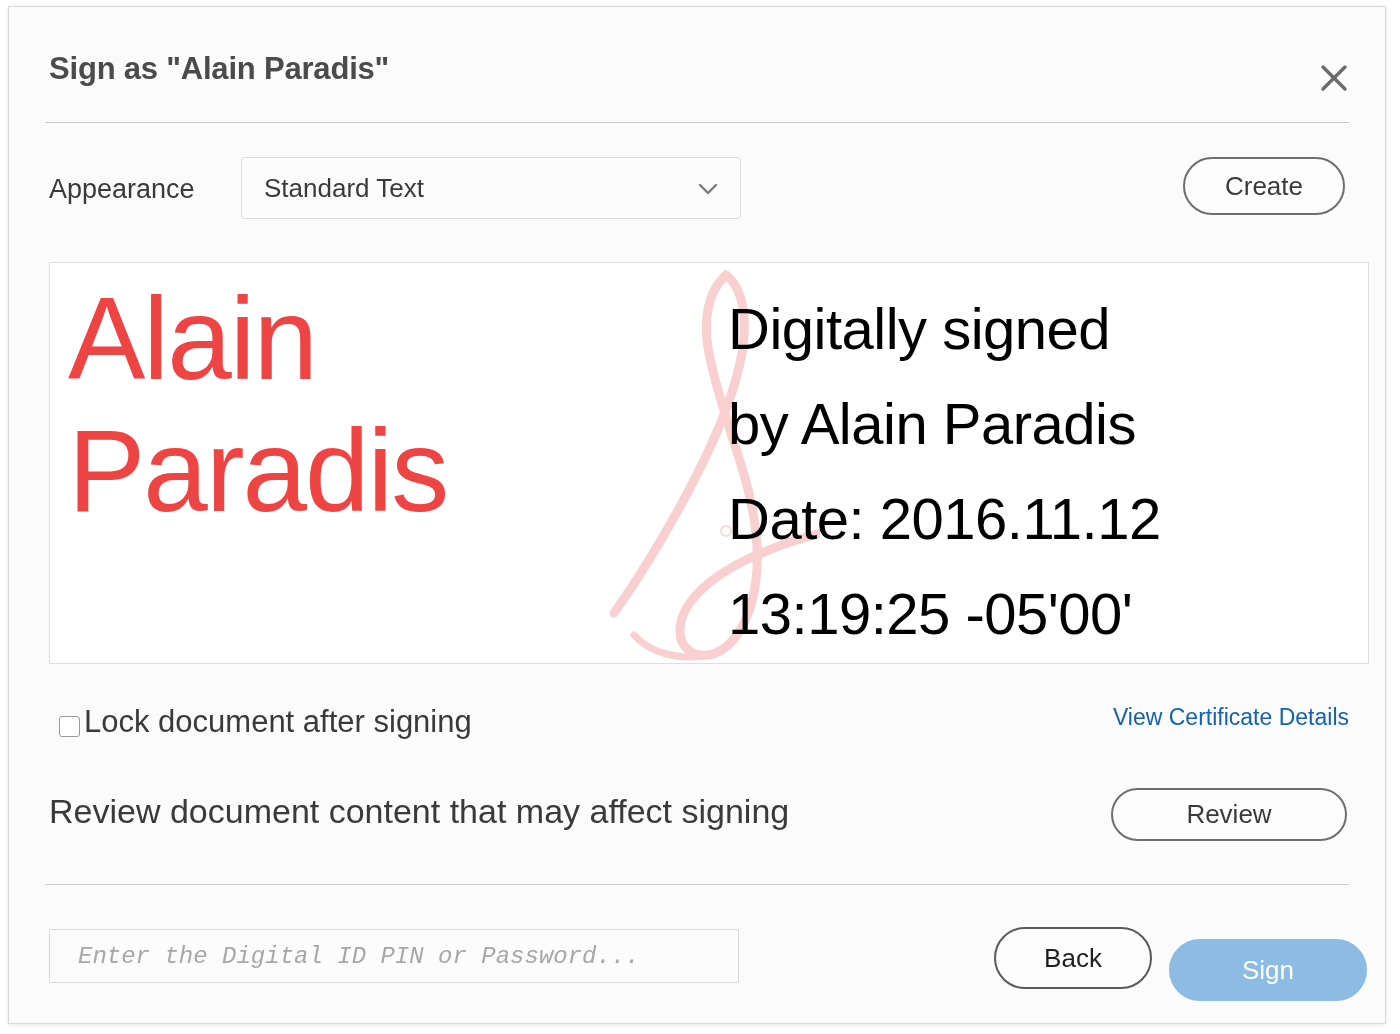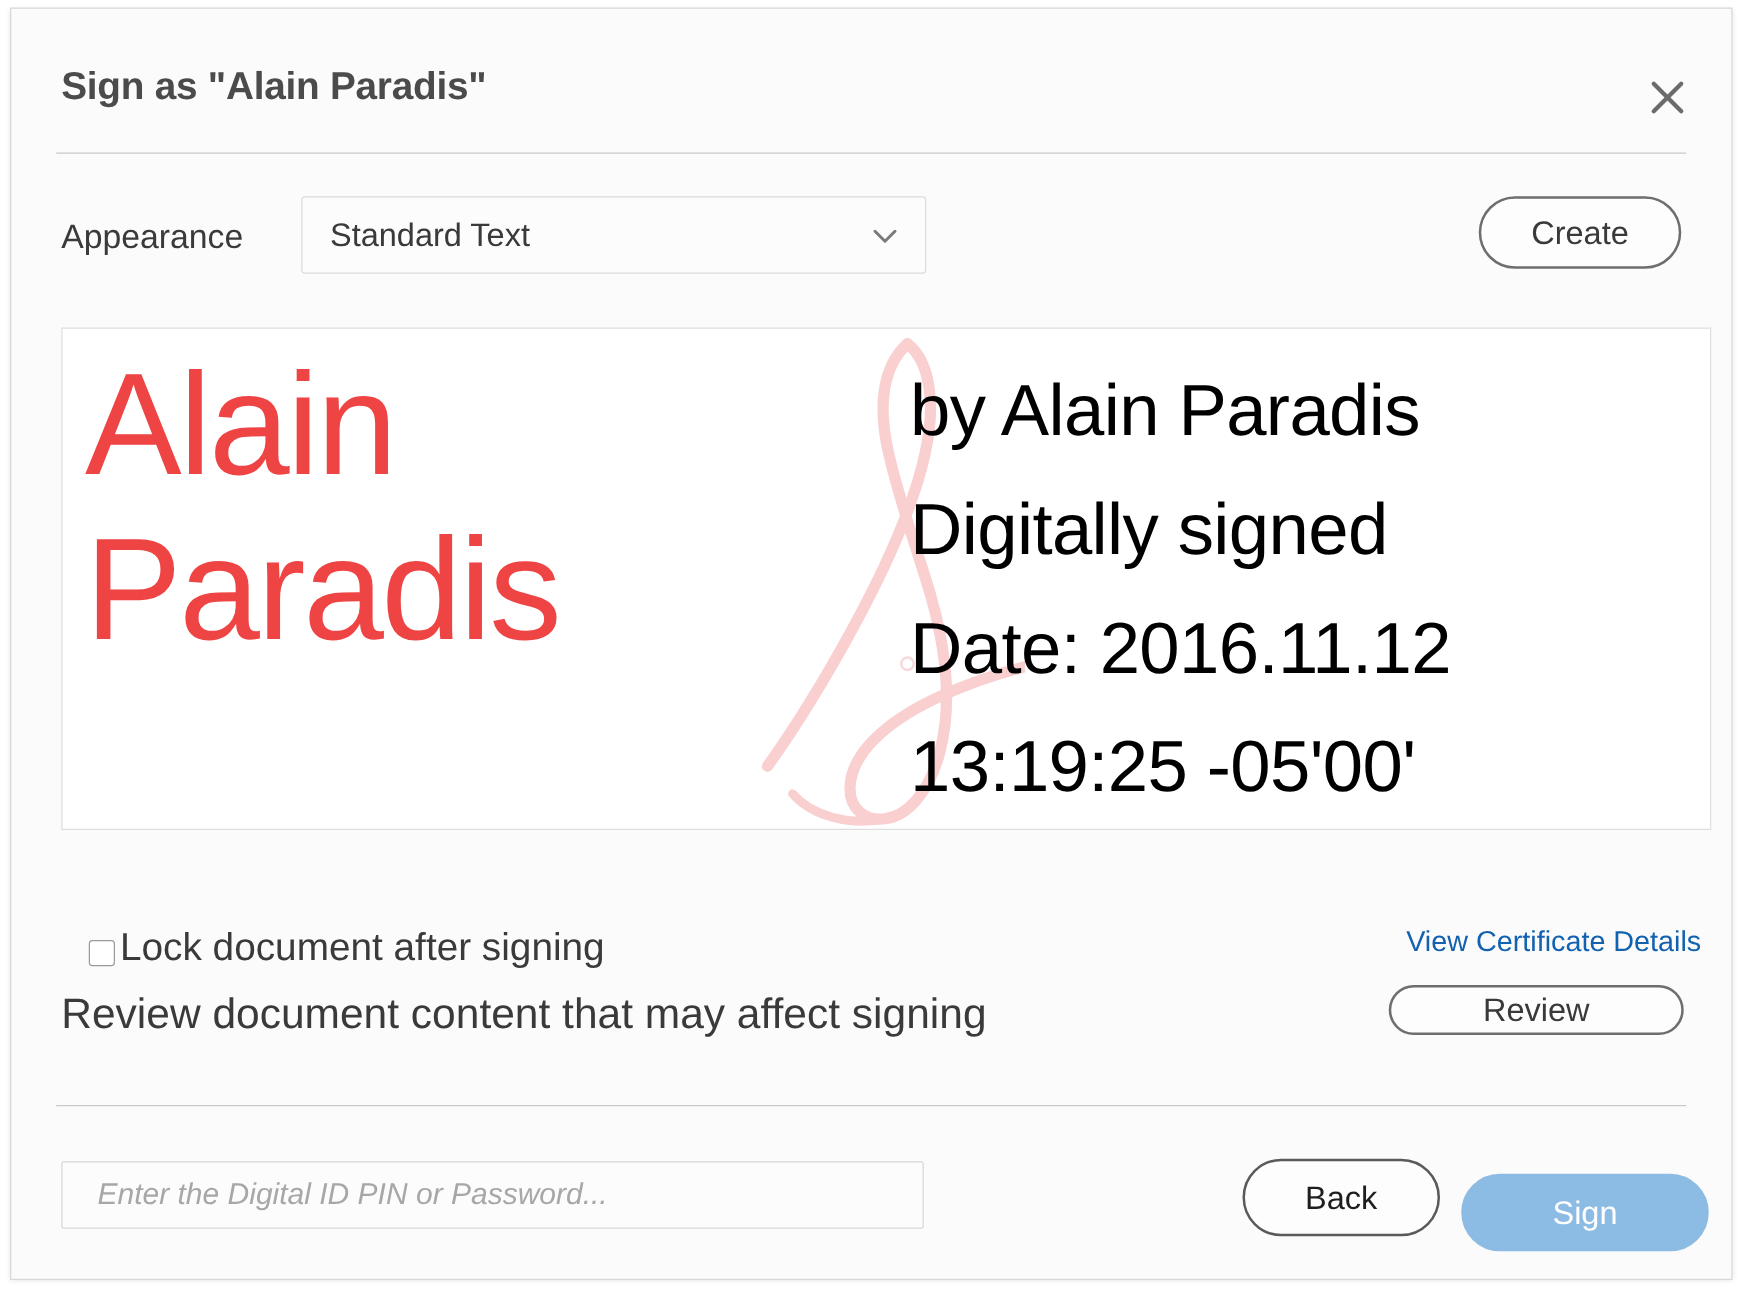--- a/index.html
+++ b/index.html
@@ -170,25 +170,24 @@
     font-size: 58px;
     line-height: 95px;
     font-family: "Liberation Sans", sans-serif;
     letter-spacing: -0.5px;
     white-space: nowrap;
   }
 
   
   .lock-row {
     position: absolute;
-    left: 16px;
+    left: 4px;
     top: 697px;
     width: 100%;
     height: 46px;
-    margin-top: 36px;
   }
   .lock-checkbox {
     position: absolute;
     left: 46px;
     top: 12px;
     width: 21px;
     height: 21px;
     border: 1px solid #9a9a9a;
     border-radius: 3px;
     background: #ffffff;
@@ -225,21 +224,21 @@
     left: 40px;
     top: 2px;
     font-size: 34px;
     color: #3a3a3a;
   }
   .review-btn {
     position: absolute;
     right: 38px;
     top: -2px;
     width: 236px;
-    height: 40px;
+    height: 53px;
     text-align: center;
   }
 
   
   .footer {
     position: absolute;
     left: 0;
     top: 920px;
     width: 100%;
     height: 70px;
@@ -250,21 +249,21 @@
     top: 2px;
     width: 690px;
     height: 54px;
     border: 1px solid #d8d8d8;
     background: #fcfcfc;
     border-radius: 2px;
     box-sizing: border-box;
     font-size: 24px;
     font-style: italic;
     color: #9a9a9a;
-    font-family: Liberation Sans, sans-serif;
+    font-family: Liberation Mono, monospace;
     padding: 0 0 0 28px;
     outline: none;
   }
   .pin-input::placeholder {
     color: #a7a7a7;
     font-style: italic;
     opacity: 1;
   }
   .back-btn {
     position: absolute;
@@ -333,22 +332,22 @@
           <path d="M178 392 C150 398 120 390 104 372" stroke-width="7"></path>
         </g>
         <circle cx="196" cy="268" r="5" fill="none" stroke="#f6d9da" stroke-width="2"></circle>
       </svg>
     </div>
     <div class="sig-name">
       <div>Alain</div>
       <div>Paradis</div>
     </div>
     <div class="sig-details">
+      <div>Digitally signed</div>
       <div>by Alain Paradis</div>
-      <div>Digitally signed</div>
       <div>Date: 2016.11.12</div>
       <div>13:19:25 -05'00'</div>
     </div>
   </div>
 
   <div class="lock-row">
     <div class="lock-checkbox"></div>
     <div class="lock-label">Lock document after signing</div>
     <div class="cert-link">View Certificate Details</div>
   </div>

